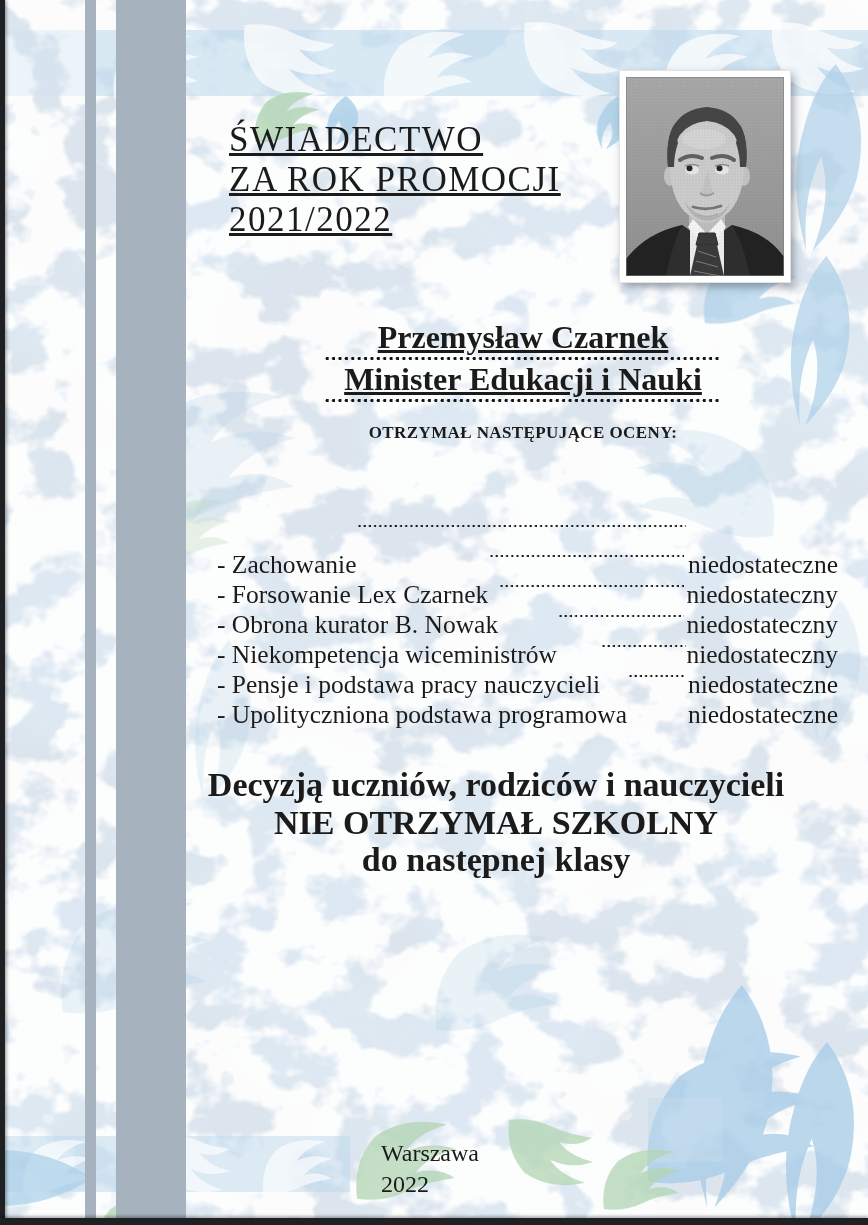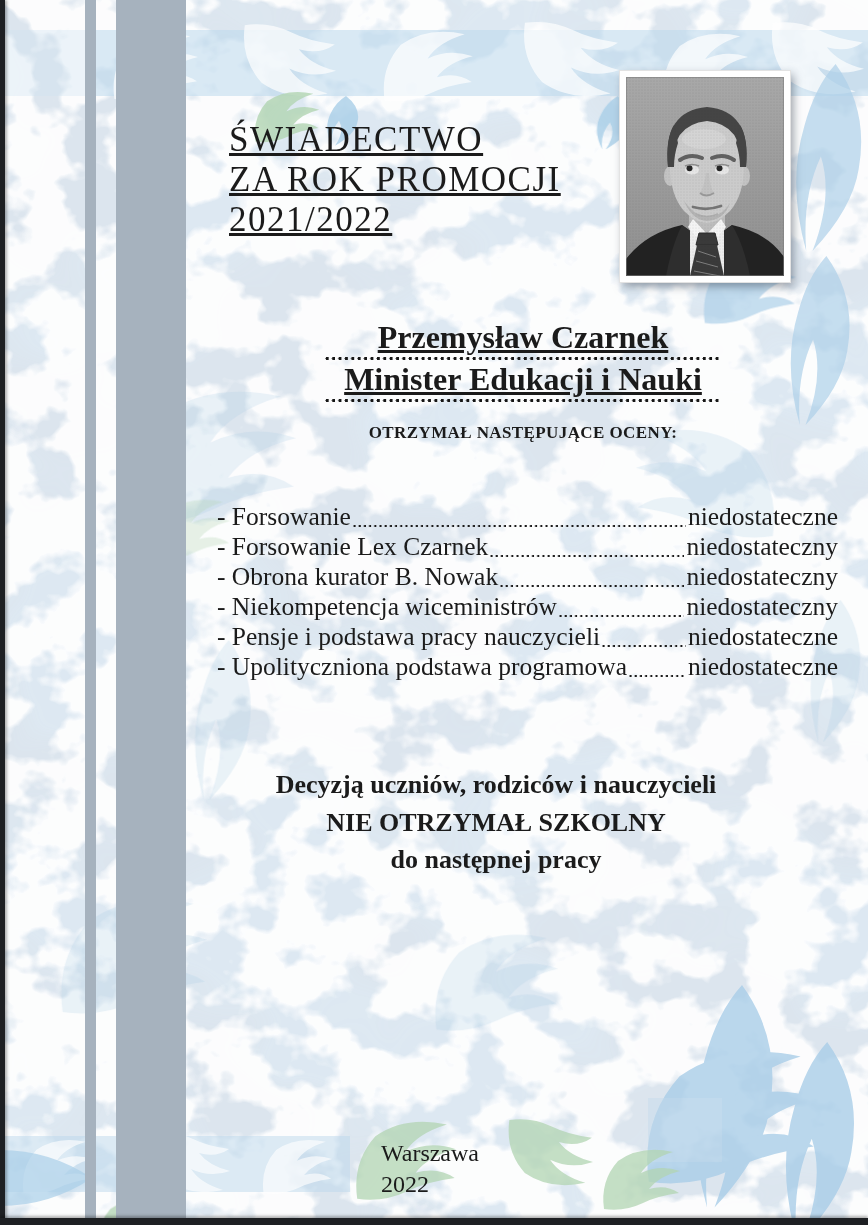--- a/index.html
+++ b/index.html
@@ -30,28 +30,28 @@
   .dotline{height:5px;margin:2px 0 1px 0;
     background-image:radial-gradient(circle at 2.2px 2.5px,#161616 1.6px,rgba(0,0,0,0) 1.9px);
     background-size:6.4px 5px;background-repeat:repeat-x;}
 
   .intro{position:absolute;left:273px;top:422px;width:500px;text-align:center;
     font-weight:bold;font-size:17px;line-height:21.5px;letter-spacing:.4px;}
 
   .grades{position:absolute;left:217px;top:502px;width:621px;font-size:25.5px;}
   .grade-row{display:flex;align-items:baseline;height:30px;}
   .g-label{white-space:nowrap;}
-  .g-value{white-space:nowrap;}
+  .g-value{white-space:nowrap;margin-top:48px;}
   .g-dots{flex:1 1 auto;min-width:8px;align-self:stretch;position:relative;}
   .g-dots::after{content:"";position:absolute;left:2px;right:2px;bottom:4px;height:4px;
     background-image:radial-gradient(circle at 1.6px 2px,#1b1b1b 1.15px,rgba(0,0,0,0) 1.35px);
     background-size:5.2px 4px;background-repeat:repeat-x;}
 
   .verdict{position:absolute;left:166px;top:766px;width:660px;text-align:center;
-    font-weight:bold;font-size:26px;line-height:37.5px;}
+    font-weight:bold;font-size:34px;line-height:37.5px;}
 
   .footer{position:absolute;left:381px;top:1138px;width:300px;
     font-size:24px;line-height:31px;}
 </style>
 </head>
 <body>
 
 <svg class="bg-svg" width="868" height="1225" viewBox="0 0 868 1225" aria-hidden="true">
   <defs>
     <filter id="clouds" x="-10%" y="-10%" width="120%" height="120%">
@@ -211,21 +211,21 @@
     <div class="name-line">Minister Edukacji i Nauki</div>
     <div class="dotline"></div>
   </div>
 
   <div class="intro">
     <div>OTRZYMAŁ NASTĘPUJĄCE OCENY:</div>
   </div>
 
   <div class="grades">
     <div class="grade-row">
-      <span class="g-label">- Forsowanie</span>
+      <span class="g-label">- Zachowanie</span>
       <span class="g-dots"></span>
       <span class="g-value">niedostateczne</span>
     </div>
     <div class="grade-row">
       <span class="g-label">- Forsowanie Lex Czarnek</span>
       <span class="g-dots"></span>
       <span class="g-value">niedostateczny</span>
     </div>
     <div class="grade-row">
       <span class="g-label">- Obrona kurator B. Nowak</span>
@@ -245,21 +245,21 @@
     <div class="grade-row">
       <span class="g-label">- Upolityczniona podstawa programowa</span>
       <span class="g-dots"></span>
       <span class="g-value">niedostateczne</span>
     </div>
   </div>
 
   <div class="verdict">
     <div>Decyzją uczniów, rodziców i nauczycieli</div>
     <div>NIE OTRZYMAŁ SZKOLNY</div>
-    <div>do następnej pracy</div>
+    <div>do następnej klasy</div>
   </div>
 
   <div class="footer">
     <div>Warszawa</div>
     <div>2022</div>
   </div>
 
 </div>
 
 </body></html>

